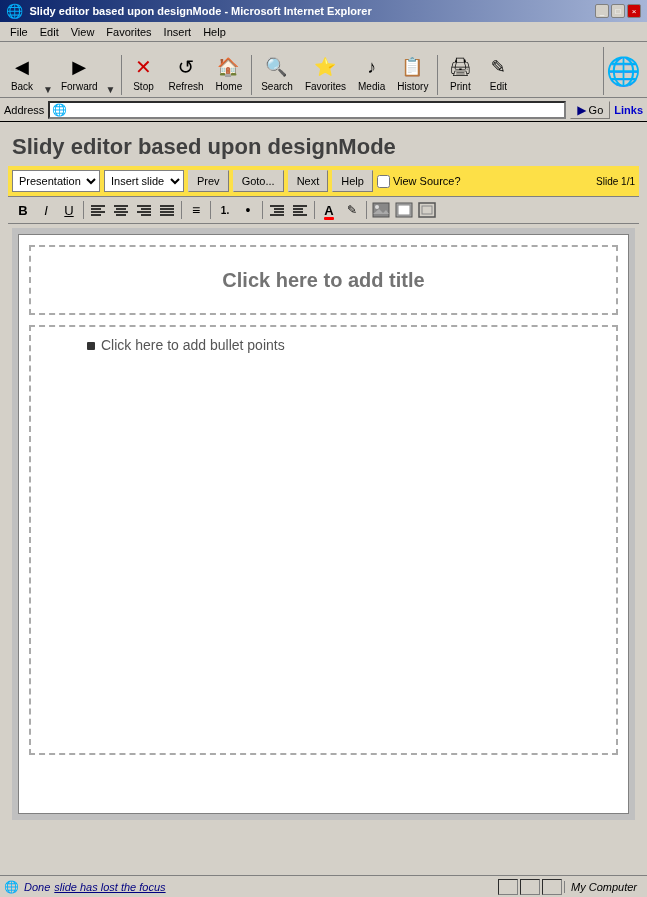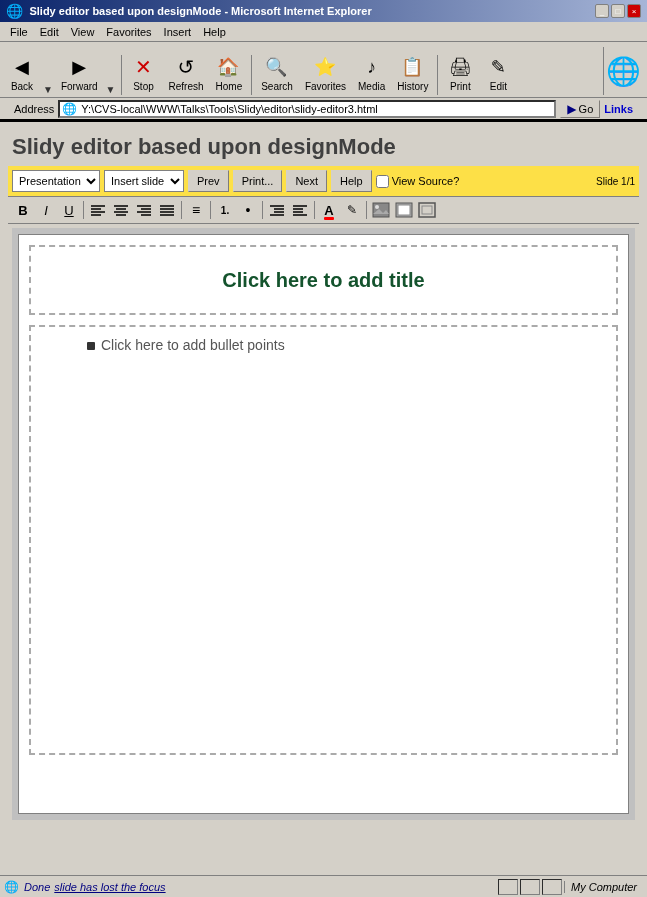--- a/index.html
+++ b/index.html
@@ -101,22 +101,22 @@
       font-size: 10px;
       color: #333;
       padding: 0 1px;
     }
 
     
     .address-bar {
       background: #d4d0c8;
       display: flex;
       align-items: center;
-      padding: 2px 14px;
-      border-bottom: 3px solid #000000;
+      padding: 2px 4px;
+      border-bottom: 1px solid #000000;
       height: 24px;
       gap: 4px;
     }
     .address-label {
       font-size: 11px;
       color: #000;
     }
     .address-input {
       flex: 1;
       height: 18px;
@@ -245,21 +245,21 @@
       border: 2px dashed #aaaaaa;
       min-height: 70px;
       display: flex;
       align-items: center;
       justify-content: center;
       padding: 10px;
     }
     .slide-title-placeholder {
       font-size: 20px;
       font-weight: bold;
-      color: #14532d;
+      color: #737373;
     }
     .slide-content-box {
       border: 2px dashed #aaaaaa;
       min-height: 430px;
       padding: 10px 10px 10px 20px;
       display: flex;
       align-items: flex-start;
     }
     .bullet-point {
       font-size: 14px;
@@ -429,42 +429,41 @@
 
   <div class="ie-logo" style="margin-left:auto;">
     🌐
   </div>
 </div>
 
 <div class="address-bar">
   <span class="address-label">Address</span>
   <div class="address-input">
     <span style="font-size:12px;">🌐</span>
-    <span style="font-size:11px;">Y:\CVS-local\WWW\Talks\Tools\Slidy\editor\slidy-editor3.html</span>
   </div>
   <div class="address-go-btn">
     <span style="color:#000080;font-size:12px;">▶</span>
     <span>Go</span>
   </div>
   <span class="address-links">Links</span>
 </div>
 
 <div class="page-content">
 
   <div class="page-title">Slidy editor based upon designMode</div>
 
   <div class="slide-toolbar">
     <select class="slide-select">
       <option>Presentation</option>
     </select>
     <select class="slide-select">
       <option>Insert slide</option>
     </select>
     <button class="slide-btn">Prev</button>
-    <button class="slide-btn">Print...</button>
+    <button class="slide-btn">Goto...</button>
     <button class="slide-btn">Next</button>
     <button class="slide-btn">Help</button>
     <label class="view-source-check">
       <input type="checkbox" style="">
       <span>View Source?</span>
     </label>
     <span class="slide-info">Slide 1/1</span>
   </div>
 
   <div class="format-toolbar">

